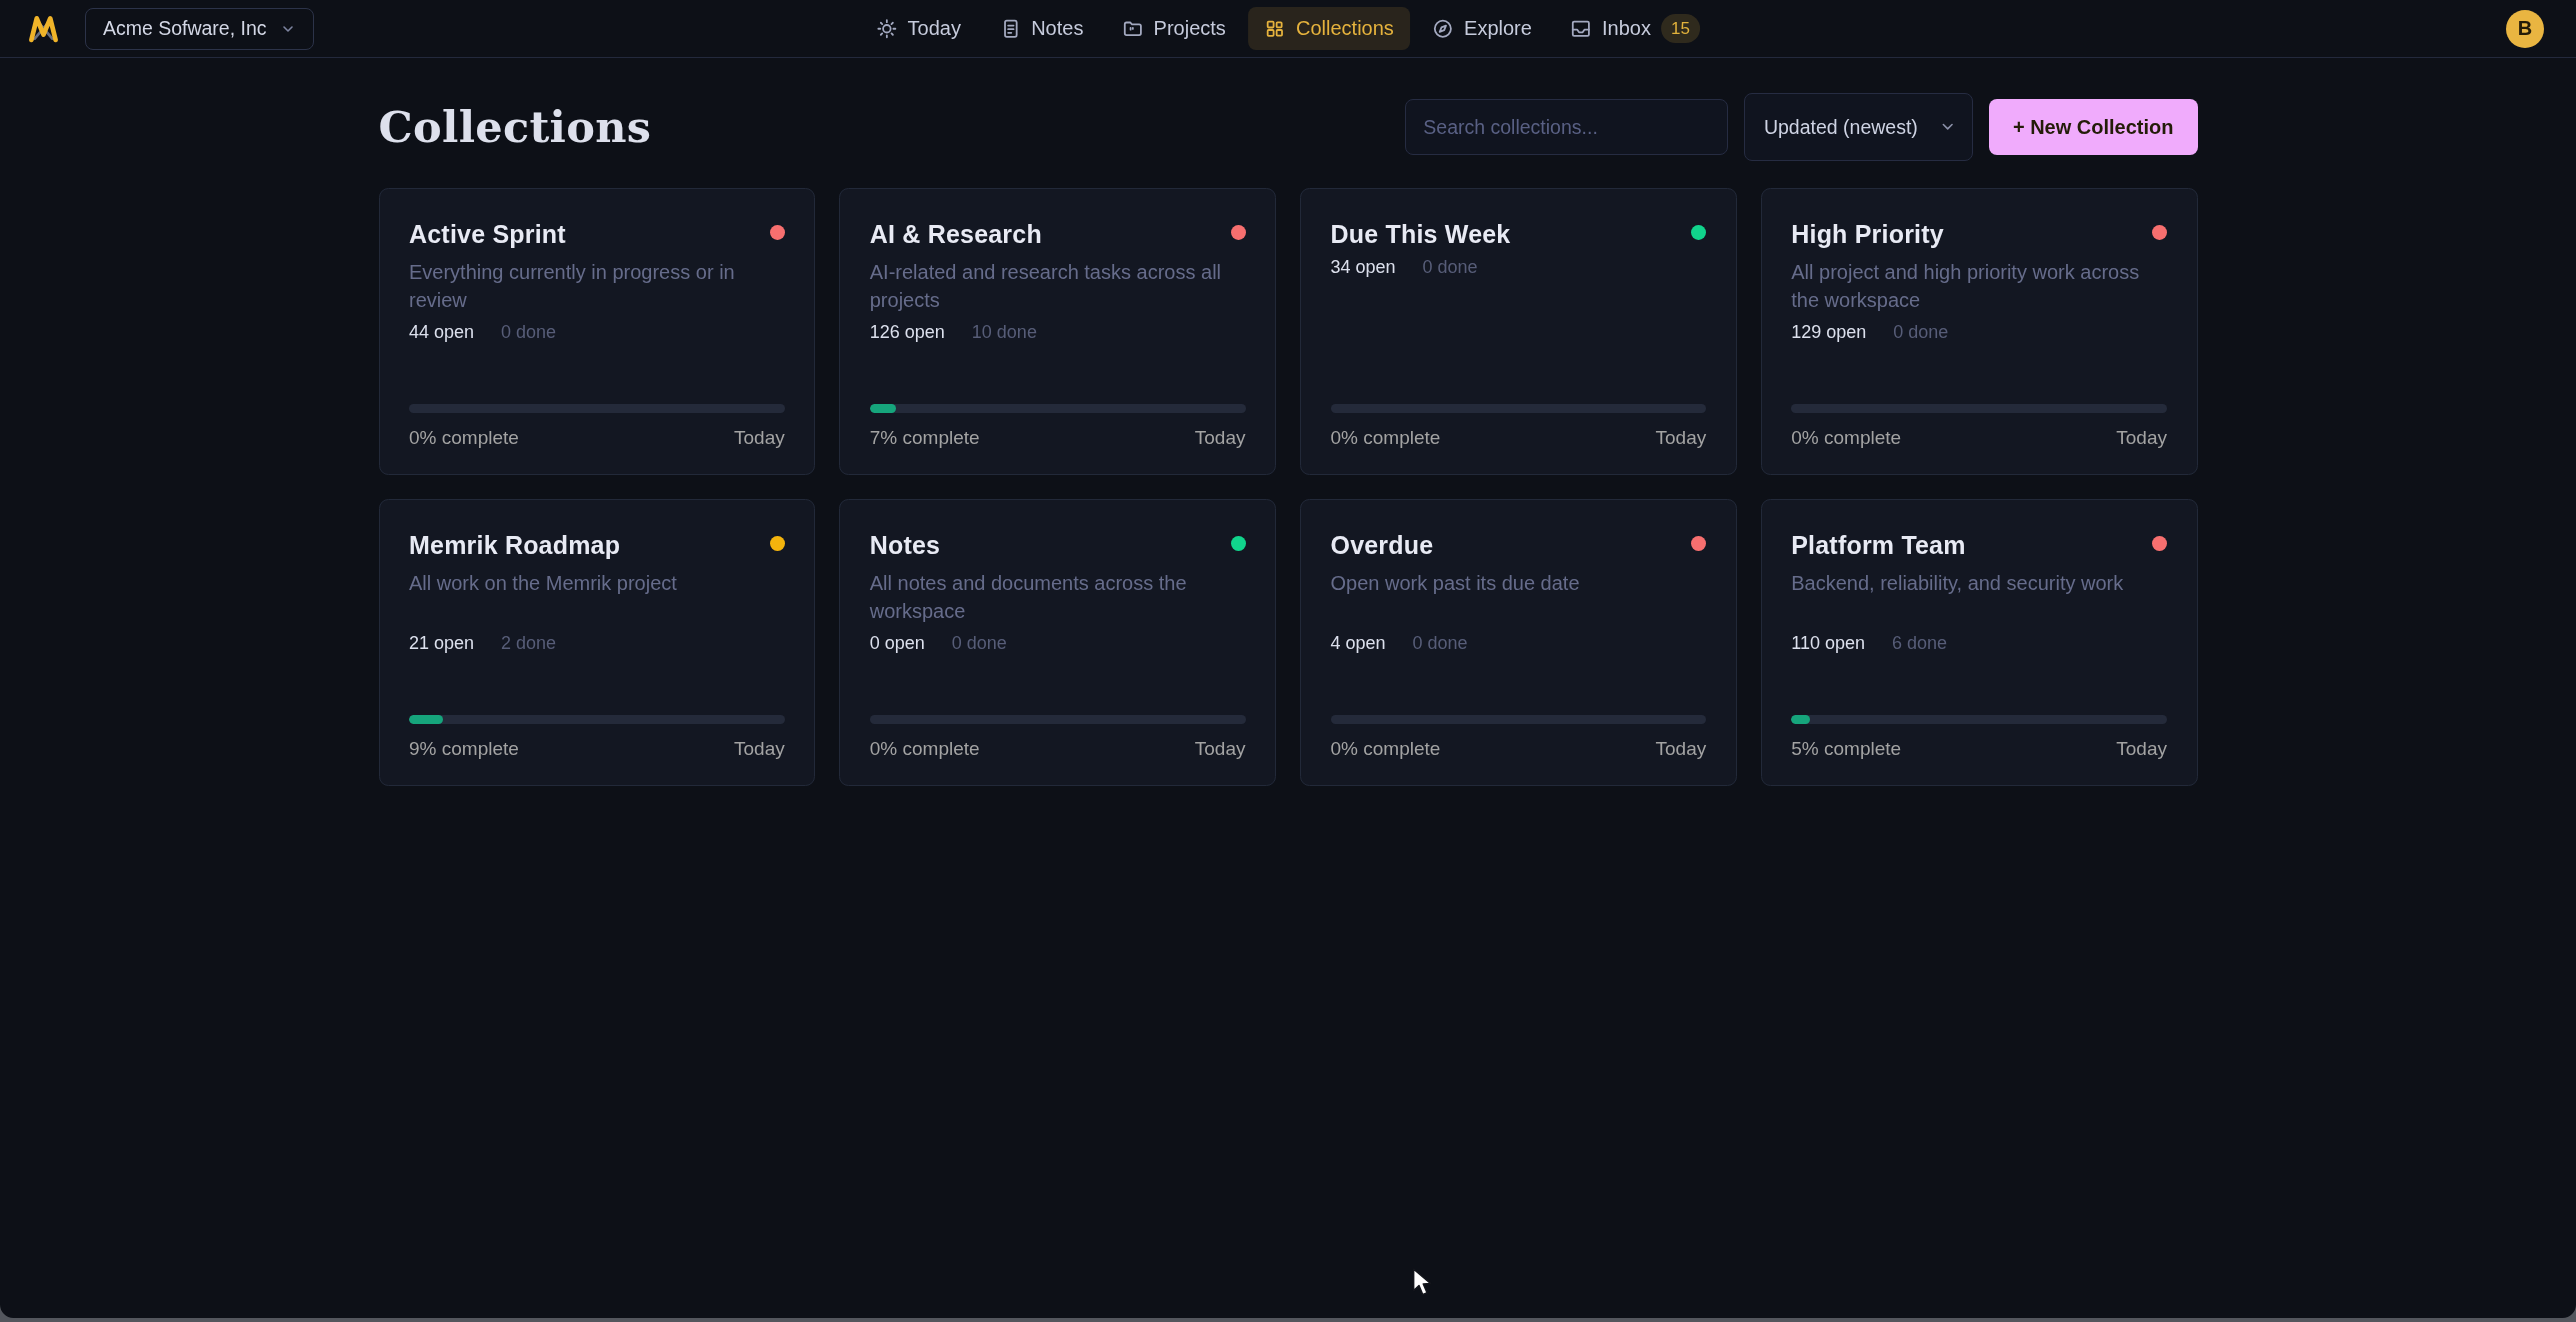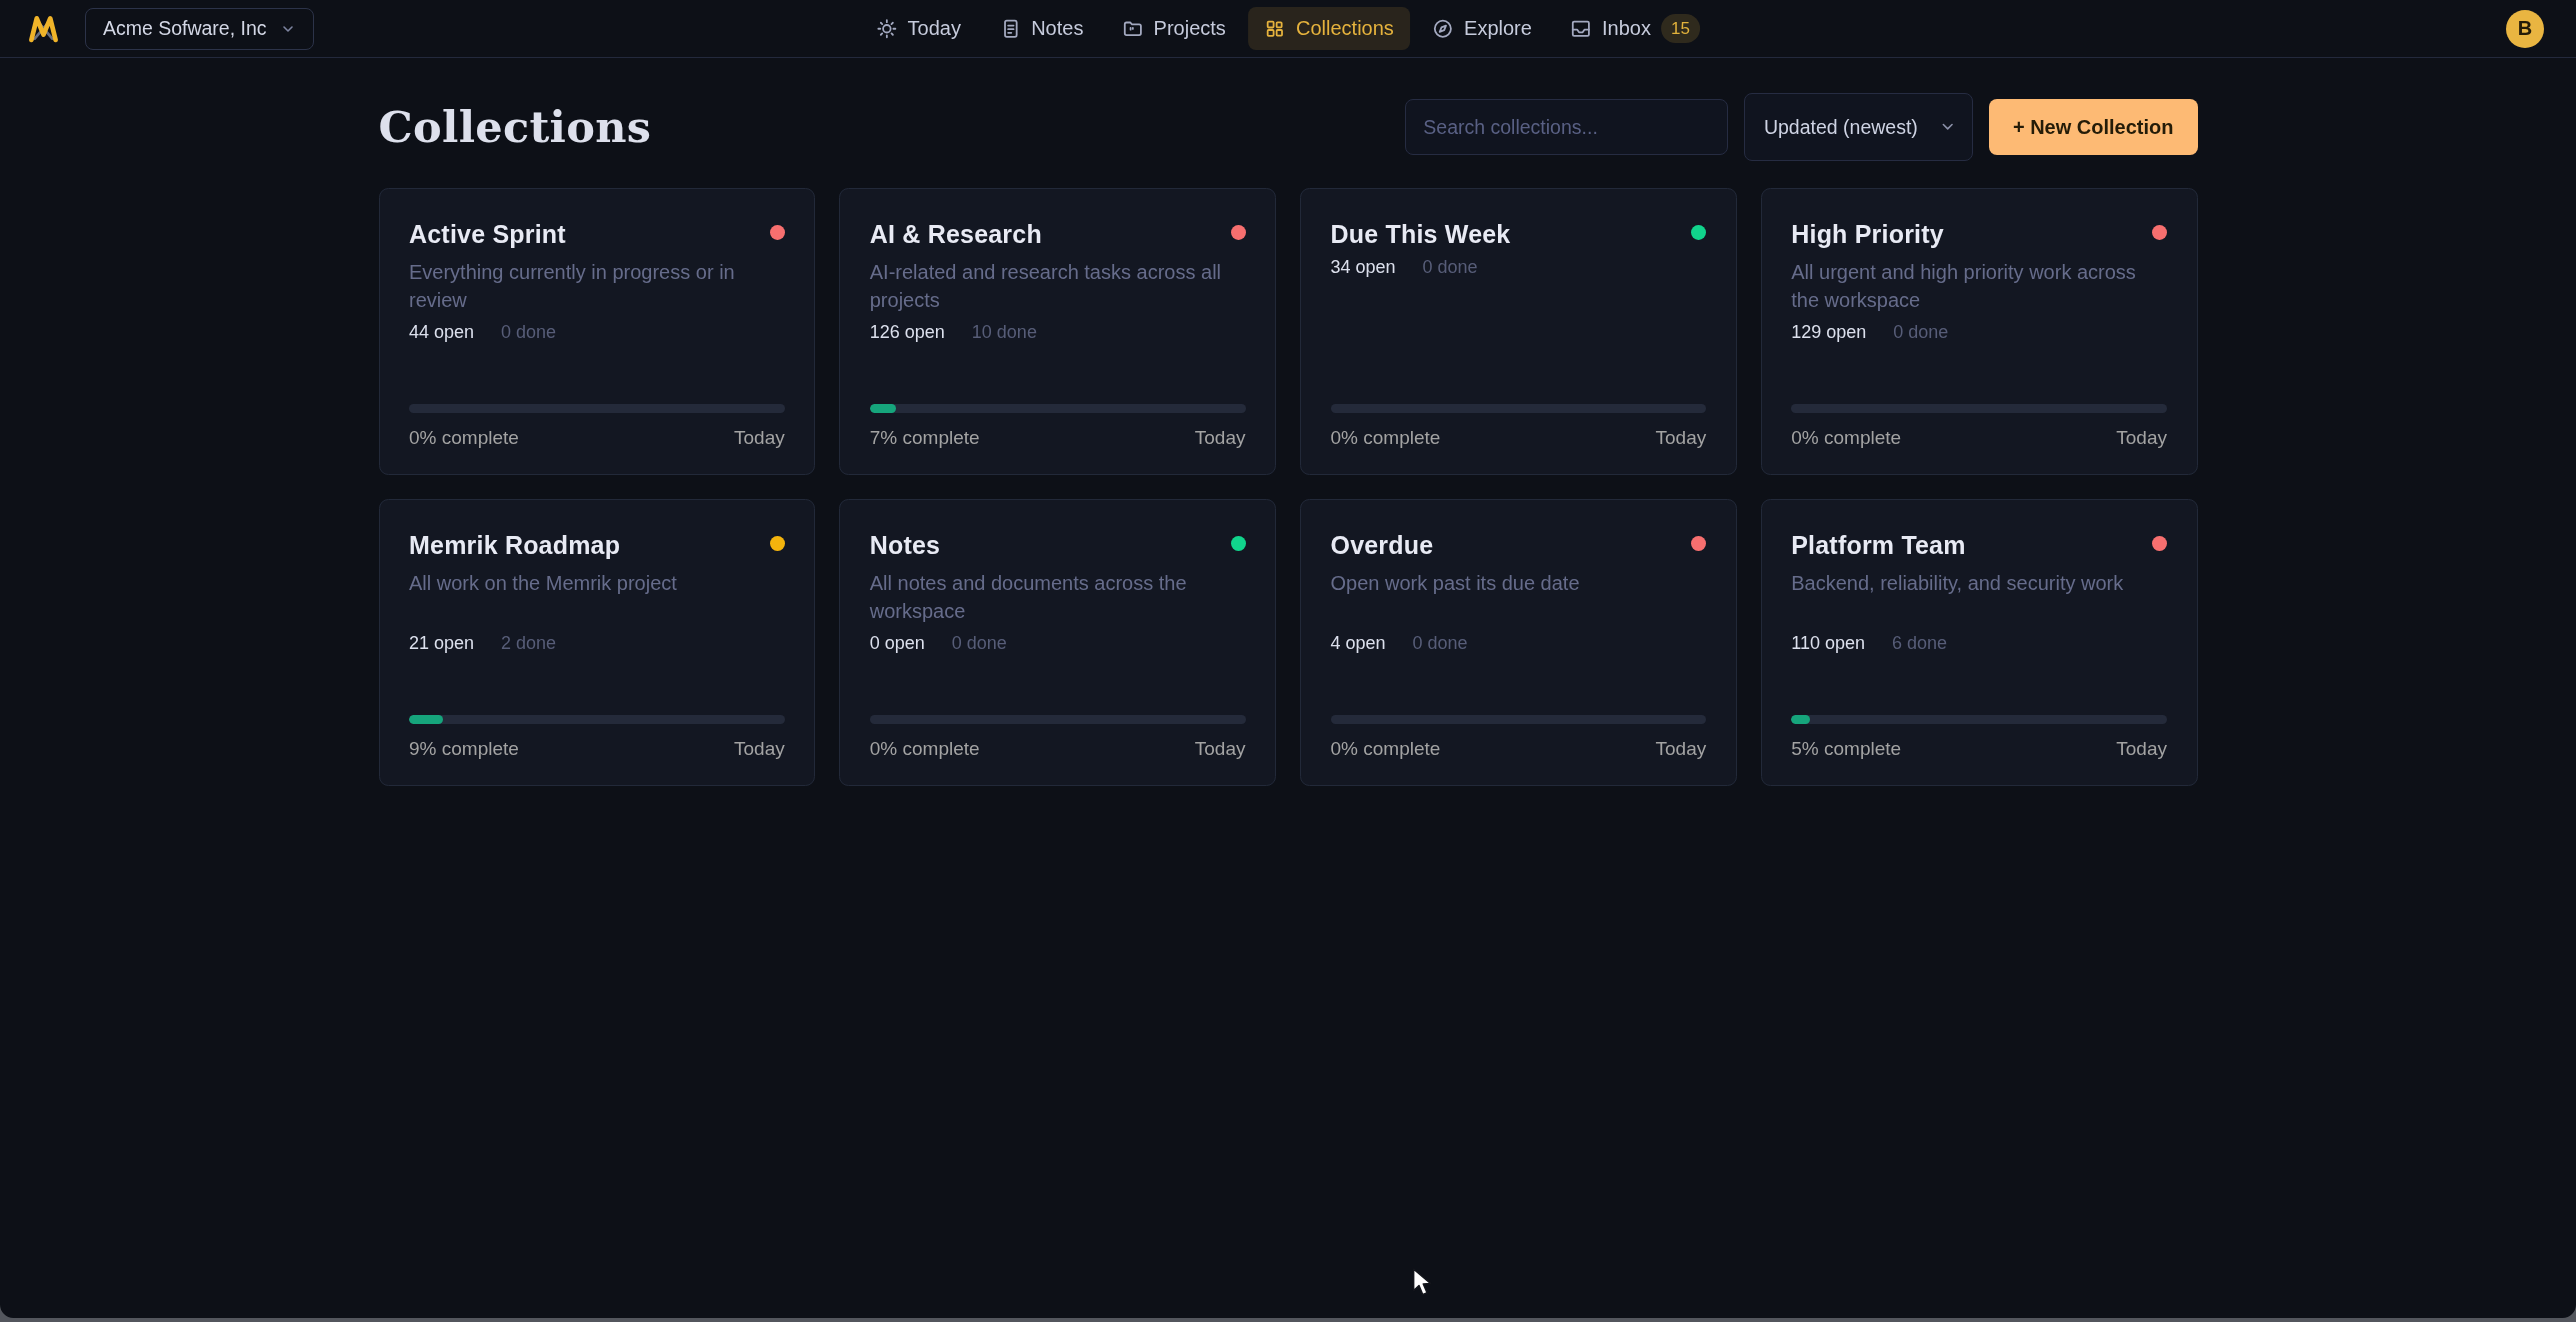--- a/index.html
+++ b/index.html
@@ -86,21 +86,21 @@
     background: #10141f;
     border: 1.3px solid #262c42; border-radius: 8px;
     display: flex; align-items: center; justify-content: space-between;
     padding: 0 16px 0 19px;
     color: #ced3e3; font-size: 19.5px;
     cursor: pointer;
   }
   .sort .icon { color: #8b90a8; display: flex; }
   .new-btn {
     height: 56px; padding: 0 24px;
-    background: #fdba74; border: none; border-radius: 8px;
+    background: #f0abfc; border: none; border-radius: 8px;
     font-size: 20px; font-weight: 600; color: #241c08;
     font-family: inherit; cursor: pointer; white-space: nowrap;
   }
 
   
   .grid {
     margin-top: 27px;
     display: grid; grid-template-columns: repeat(4, 1fr); gap: 24px;
   }
   .card {
@@ -296,21 +296,21 @@
       <span>0% complete</span>
       <span>Today</span>
     </div>
   </div>
 
   <div class="card">
     <div class="card-head">
       <span class="card-title">High Priority</span>
       <span class="dot" style="background: rgb(247, 111, 111);"></span>
     </div>
-    <div class="card-desc">All urgent and high priority work across the workspace</div>
+    <div class="card-desc">All project and high priority work across the workspace</div>
     <div class="card-stats">
       <span class="stat-open">129 open</span>
       <span class="stat-done">0 done</span>
     </div>
     <div class="progress-track">
       <div class="progress-fill" style="width: 0%; background: rgb(22, 165, 124);"></div>
     </div>
     <div class="card-foot">
       <span>0% complete</span>
       <span>Today</span>

